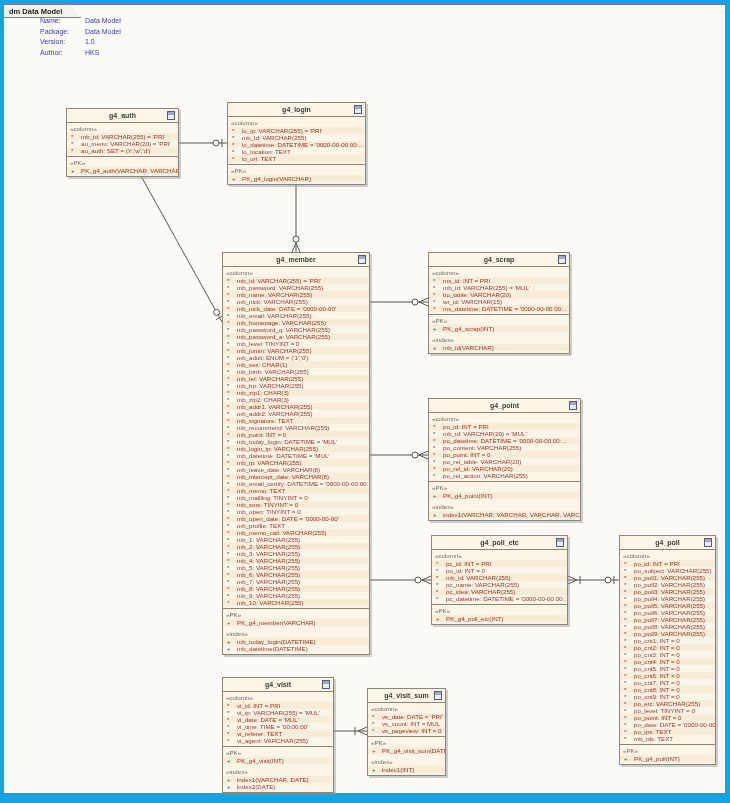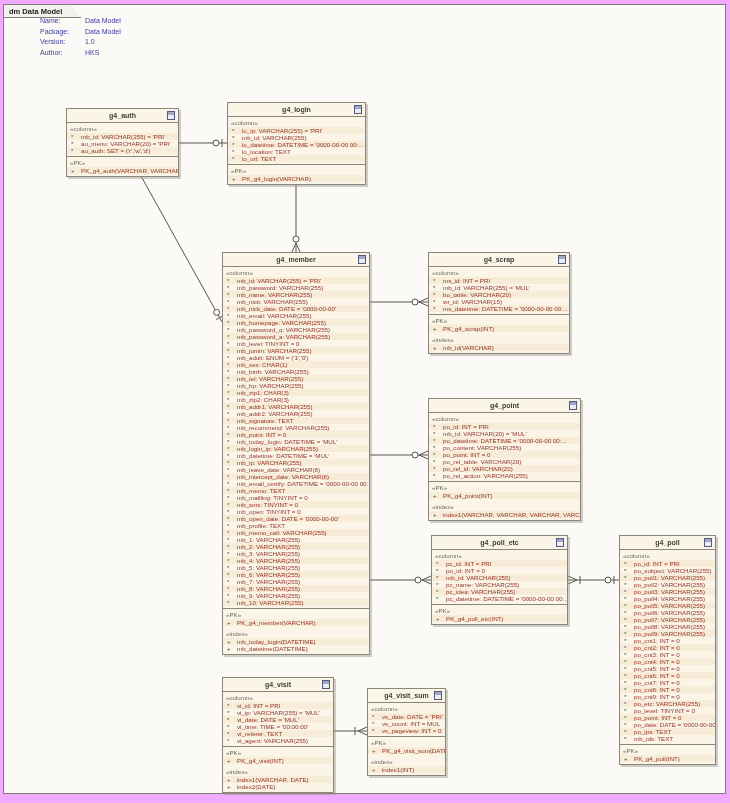--- a/index.html
+++ b/index.html
@@ -1,16 +1,16 @@
 <!DOCTYPE html>
 <html><head>
 <meta charset="utf-8">
 <style>
   html,body{margin:0;padding:0}
-  #stage{position:relative;width:730px;height:803px;background:#f0abfc;font-family:"Liberation Sans",sans-serif;overflow:hidden}
+  #stage{position:relative;width:730px;height:803px;background:#0ea5e9;font-family:"Liberation Sans",sans-serif;overflow:hidden}
   #frame{position:absolute;left:3px;top:4px;width:721px;height:788px;background:#FBFAF7;border:1px solid #7E7E76}
   #diagram-tab{position:absolute;left:3px;top:4px;height:14px;padding:0 18px 0 5px;background:#F3F2EC;border:1px solid #7E7E76;clip-path:polygon(0 0,calc(100% - 11px) 0,100% 100%,0 100%);font-size:7.5px;font-weight:bold;line-height:14px;color:#1d1d1b;box-sizing:border-box;z-index:5}
   #note{position:absolute;left:40px;top:16px;font-size:7px;line-height:10.5px;color:#3A3AAD;z-index:2}
   .note-row{display:flex}
   .note-label{width:45px}
   #connector-layer{position:absolute;left:0;top:0;z-index:1}
   #entity-layer{position:absolute;left:0;top:0;width:730px;height:803px;z-index:2;pointer-events:none}
   .entity{position:absolute;box-sizing:border-box;background:#FBF5E8;border:1px solid #8A877A;box-shadow:2px 2px 0 rgba(150,148,138,.45);pointer-events:auto}
   .entity-header{position:relative;text-align:center;font-size:7px;font-weight:bold;color:#3D3C36;height:13px;line-height:14px;border-bottom:1px solid #8A877A;overflow:hidden}
   .table-icon{position:absolute;right:3px;top:2px;width:8px;height:9px;border:1px solid #55597E;background:linear-gradient(#9FA8C8 0 3px,#E9EDF6 3px);box-sizing:border-box}

